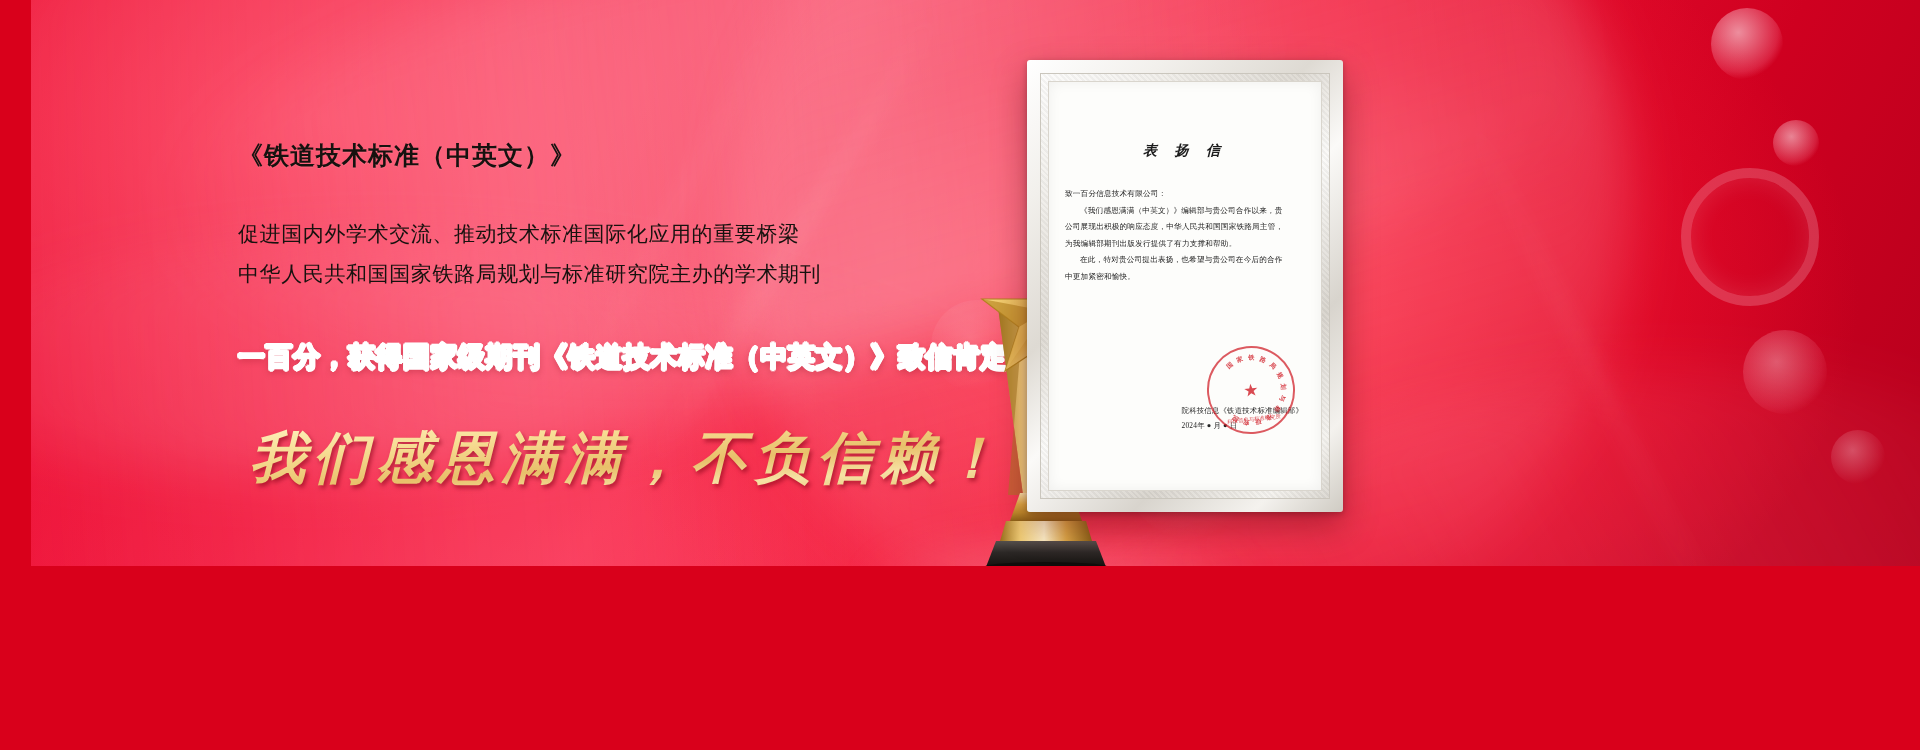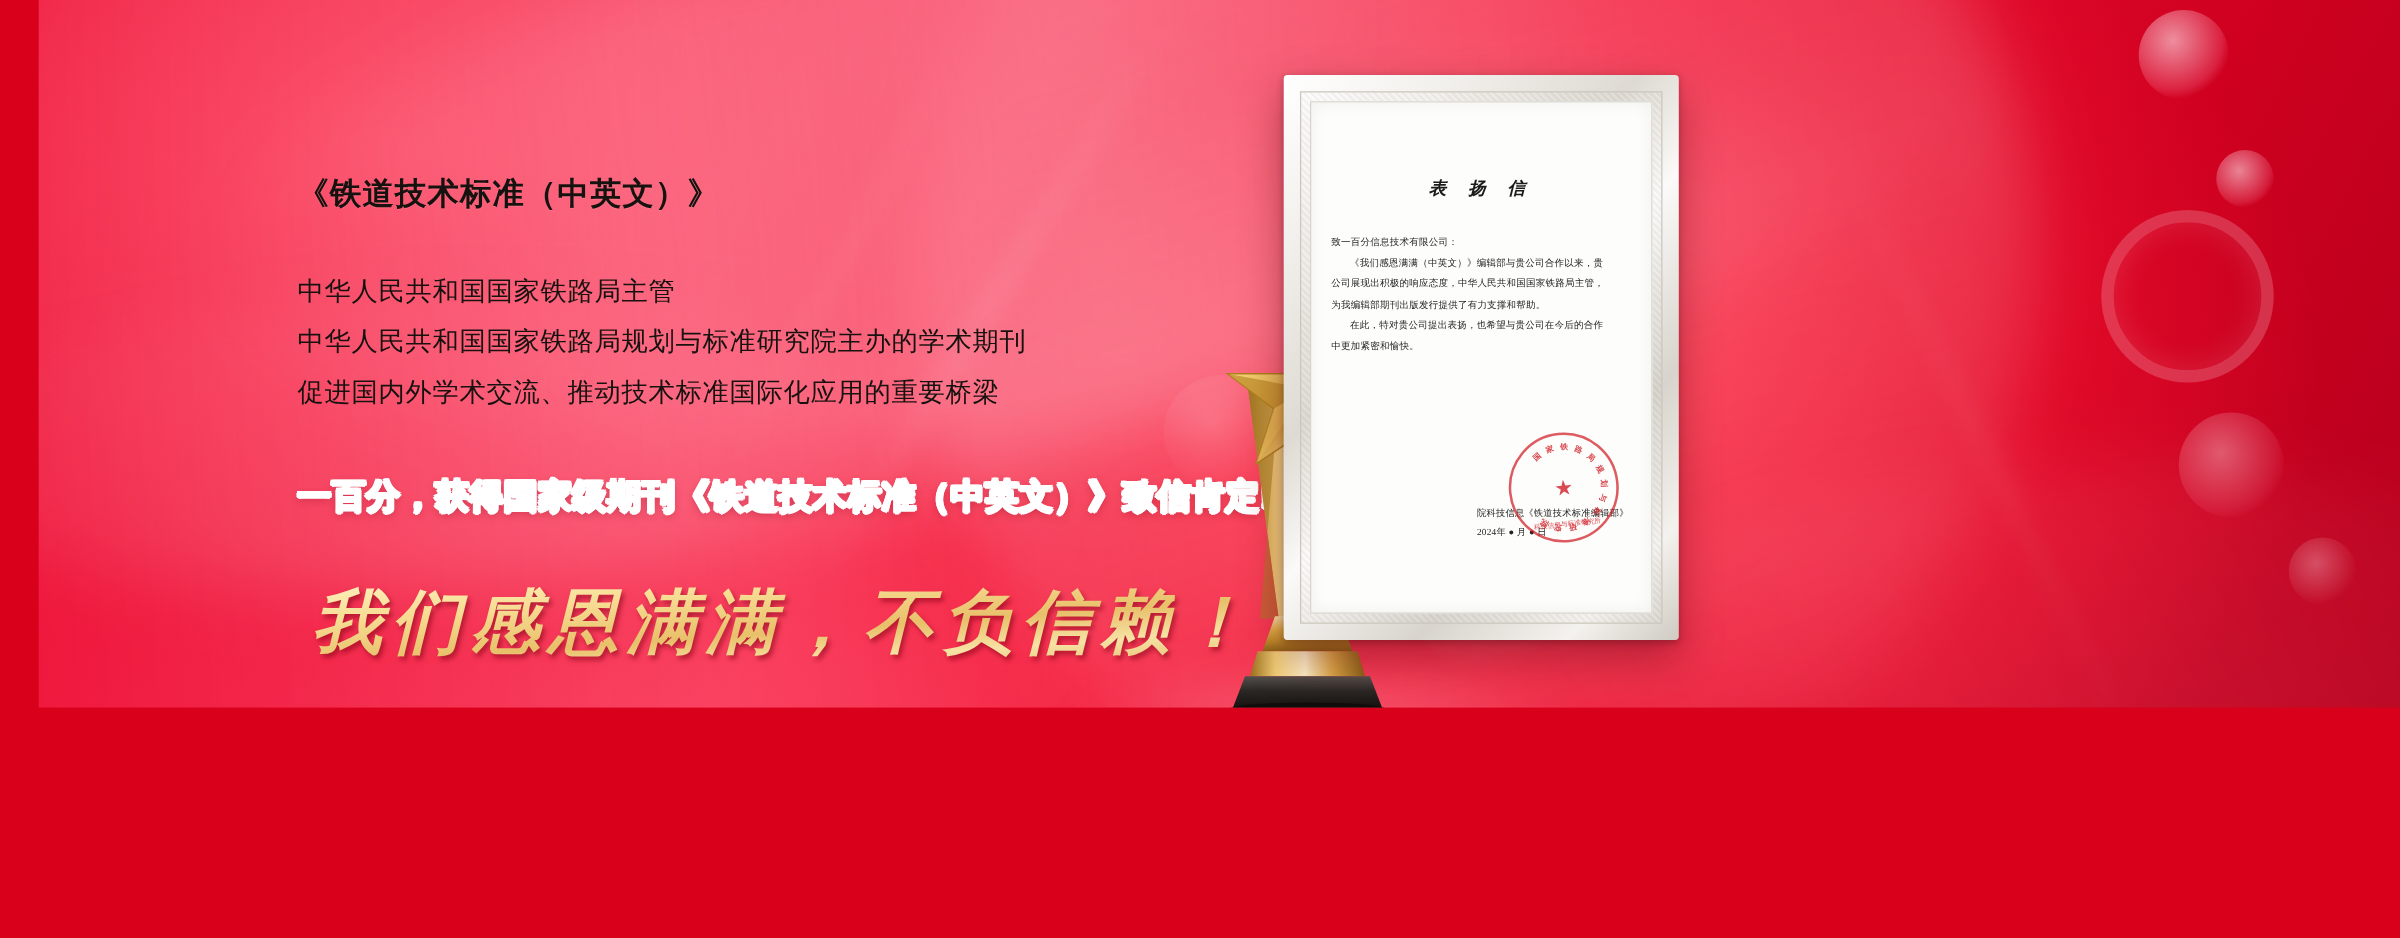--- a/index.html
+++ b/index.html
@@ -148,23 +148,22 @@
   <div class="bokeh b2"></div>
   <div class="bokeh b3"></div>
   <div class="bokeh b4"></div>
   <div class="bokeh b5"></div>
   <div class="bokeh b6"></div>
   <div class="bokeh b7"></div>
   <div class="glow-floor"></div>
 
   <div class="copy">
     <div class="journal-title">《铁道技术标准（中英文）》</div>
-    <p class="sub-line">中华人民共和国国家铁路局主管</p>
+    <p class="sub-line">促进国内外学术交流、推动技术标准国际化应用的重要桥梁</p>
     <p class="sub-line">中华人民共和国国家铁路局规划与标准研究院主办的学术期刊</p>
-    <p class="sub-line">促进国内外学术交流、推动技术标准国际化应用的重要桥梁</p>
     <p class="headline">一百分，获得国家级期刊《铁道技术标准（中英文）》致信肯定!</p>
     <div class="slogan">我们感恩满满，不负信赖！</div>
   </div>
 
   <div class="trophy">
     <svg viewBox="0 0 220 325" width="220" height="325" xmlns="http://www.w3.org/2000/svg">
       <defs>
         <linearGradient id="gold1" x1="0" y1="0" x2="1" y2="1">
           <stop offset="0%" stop-color="#fff0bd"></stop>
             <stop offset="25%" stop-color="#f3cf72"></stop>

